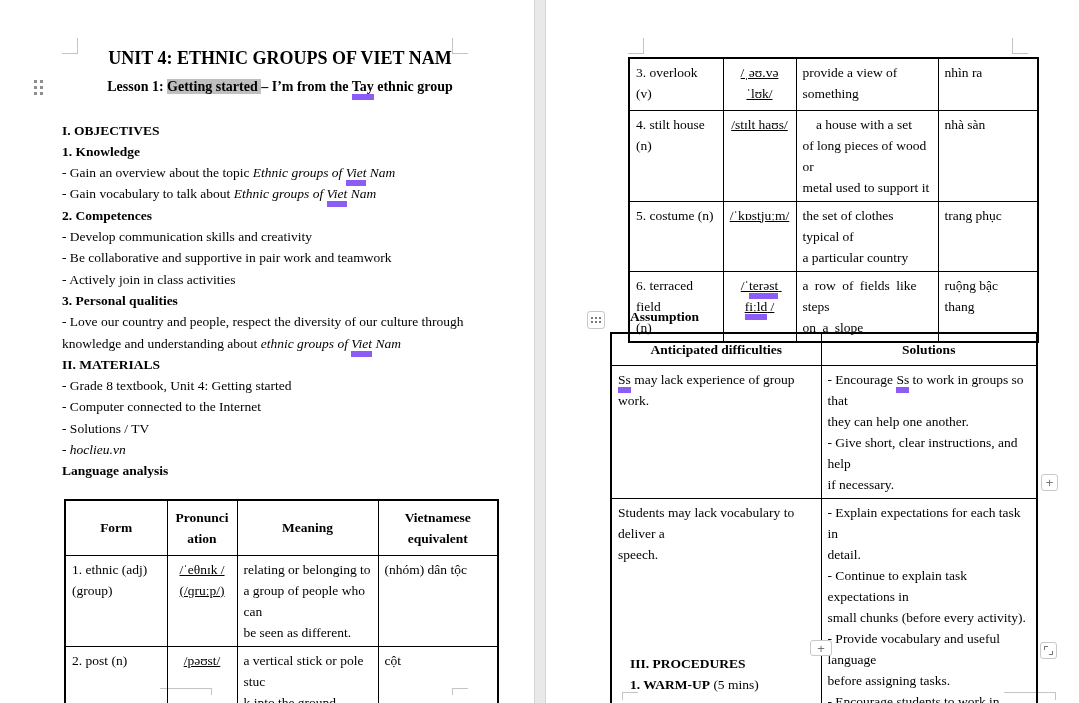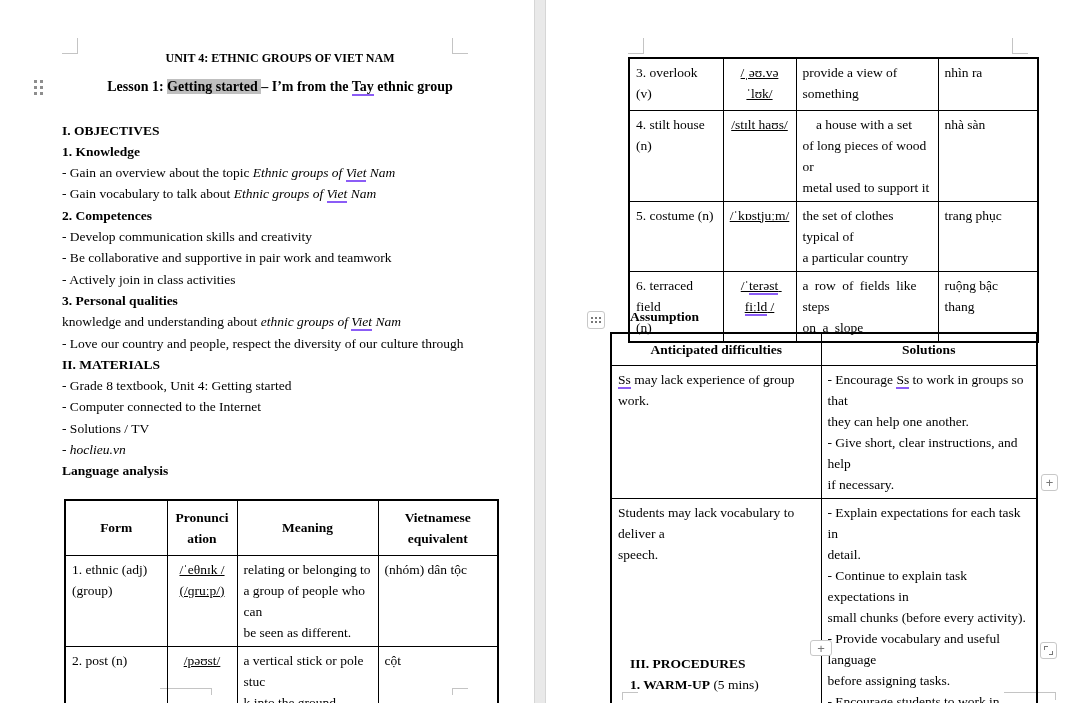--- a/index.html
+++ b/index.html
@@ -8,21 +8,21 @@
   .page { position:absolute; top:0; height:703px; background:#fff; }
   .page-left { left:0; width:534px; }
   .page-right { left:546px; width:533px; }
   .separator { position:absolute; top:0; left:534px; width:12px; height:703px;
     background:#e9e9e9; border-left:1px solid #d6d6d6; border-right:1px solid #d6d6d6; }
   .flow { position:absolute; font-size:13.5px; line-height:21.3px; }
   .bold { font-weight:bold; }
   .it { font-style:italic; }
   .center { text-align:center; }
   .hl { background:#bfbfbf; }
-  .sp { border-bottom:2px solid #8b5cf6; }
+  .sp { border-bottom:6px solid #8b5cf6; }
   .mt { margin-top:20px; }
   table { border-collapse:collapse; table-layout:fixed;padding-left:43px; }
   .doc-table { border:2px solid #000; }
   .doc-table td, .doc-table th { border:1px solid #000; font-size:13.5px;
     line-height:21px; padding:3px 6px; vertical-align:top; white-space:pre-wrap;
     overflow:hidden; font-weight:normal; }
   .doc-table th { font-weight:bold; text-align:center; vertical-align:middle; }
   .pron { text-align:center;text-decoration:underline; }
   .vmid { vertical-align:middle; }
   .just { word-spacing:3px; }
@@ -52,34 +52,34 @@
 
 <div class="separator"></div>
 
 <div class="page page-left">
   <div class="corner c-rb" style="left:62px;top:38px;width:16px;height:16px;"></div>
   <div class="corner c-lb" style="left:452px;top:38px;width:16px;height:16px;"></div>
   <div class="corner c-tr" style="left:160px;top:688px;width:52px;height:7px;"></div>
   <div class="corner c-tl" style="left:452px;top:688px;width:16px;height:7px;"></div>
 
   <div class="flow" style="left:62px;top:48px;width:436px;">
-    <div class="center bold" style="font-size:12px;">UNIT 4: ETHNIC GROUPS OF VIET NAM</div>
+    <div class="center bold" style="font-size:18px;">UNIT 4: ETHNIC GROUPS OF VIET NAM</div>
     <div class="center bold" style="font-size:14px;margin-top:7px;"><span>Lesson 1: </span><span class="hl">Getting started </span><span>– I’m from the </span><span class="sp">Tay</span><span> ethnic group</span></div>
 
     <div class="bold mt" style="margin-top:22px;">I. OBJECTIVES</div>
     <div class="bold">1. Knowledge</div>
     <div><span>- Gain an overview about the topic </span><span class="it">Ethnic groups of </span><span class="it sp">Viet</span><span class="it"> Nam</span></div>
     <div><span>- Gain vocabulary to talk about </span><span class="it">Ethnic groups of </span><span class="it sp">Viet</span><span class="it"> Nam</span></div>
     <div class="bold">2. Competences</div>
     <div>- Develop communication skills and creativity</div>
     <div>- Be collaborative and supportive in pair work and teamwork</div>
     <div>- Actively join in class activities</div>
     <div class="bold">3. Personal qualities</div>
+    <div>- Love our country and people, respect the diversity of our culture through</div>
     <div><span>knowledge and understanding about </span><span class="it">ethnic groups of </span><span class="it sp">Viet</span><span class="it"> Nam</span></div>
-    <div>- Love our country and people, respect the diversity of our culture through</div>
     <div class="bold">II. MATERIALS</div>
     <div>- Grade 8 textbook, Unit 4: Getting started</div>
     <div>- Computer connected to the Internet</div>
     <div>- Solutions / TV</div>
     <div class="it">- hoclieu.vn</div>
     <div class="bold">Language analysis</div>
   </div>
 
   <table class="doc-table" style="position:absolute;left:64px;top:499px;width:433px;">
     <colgroup>

